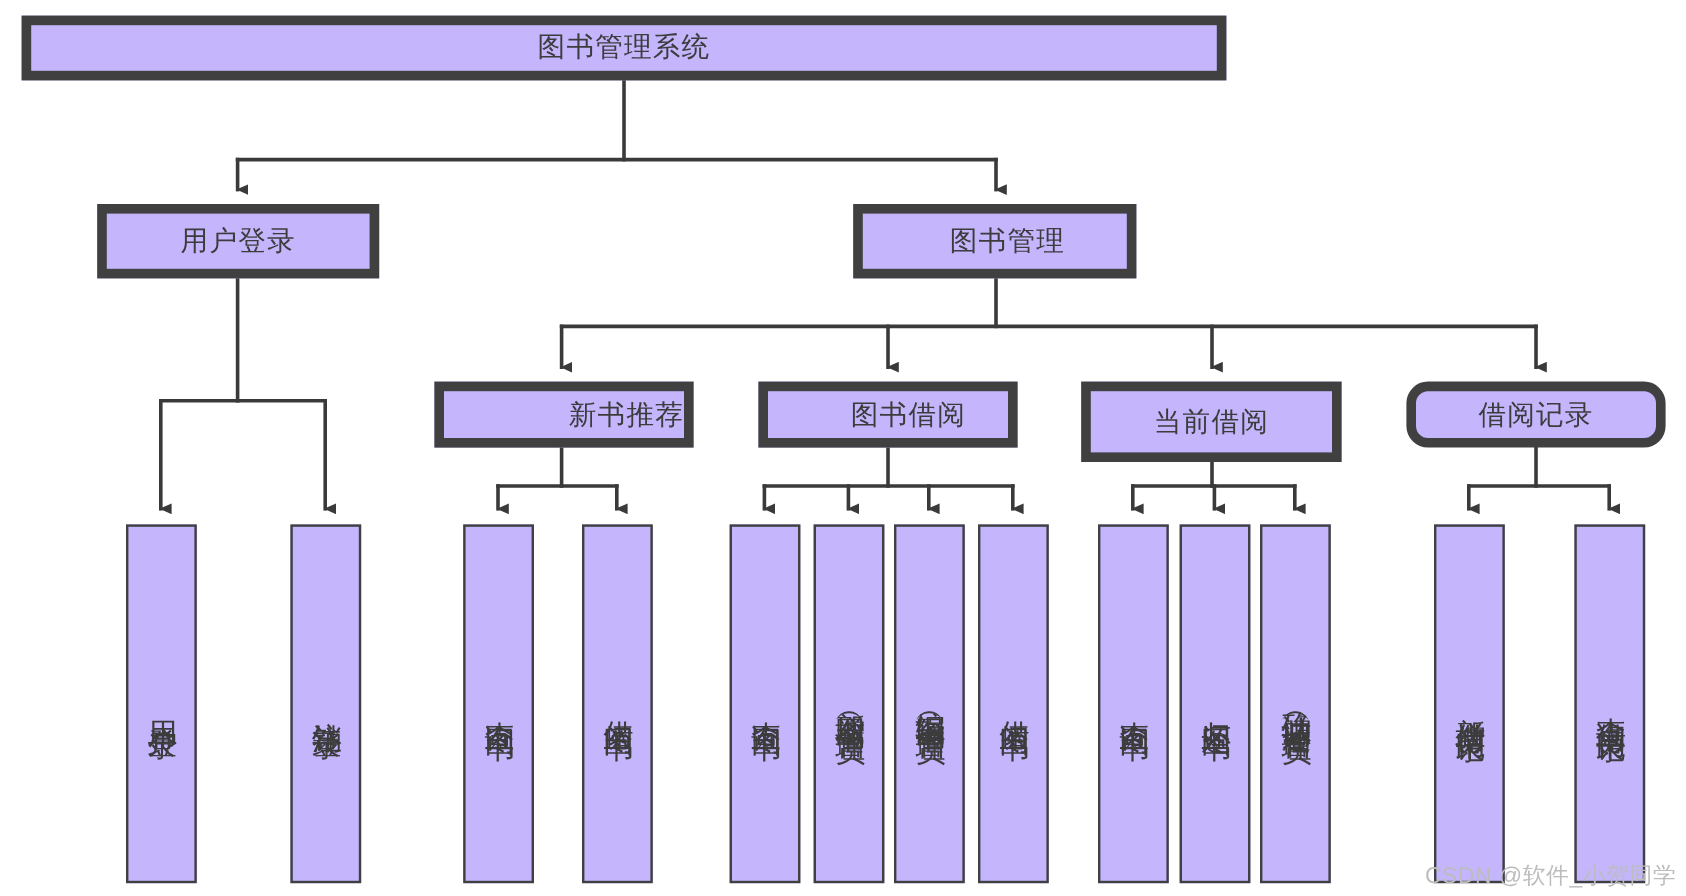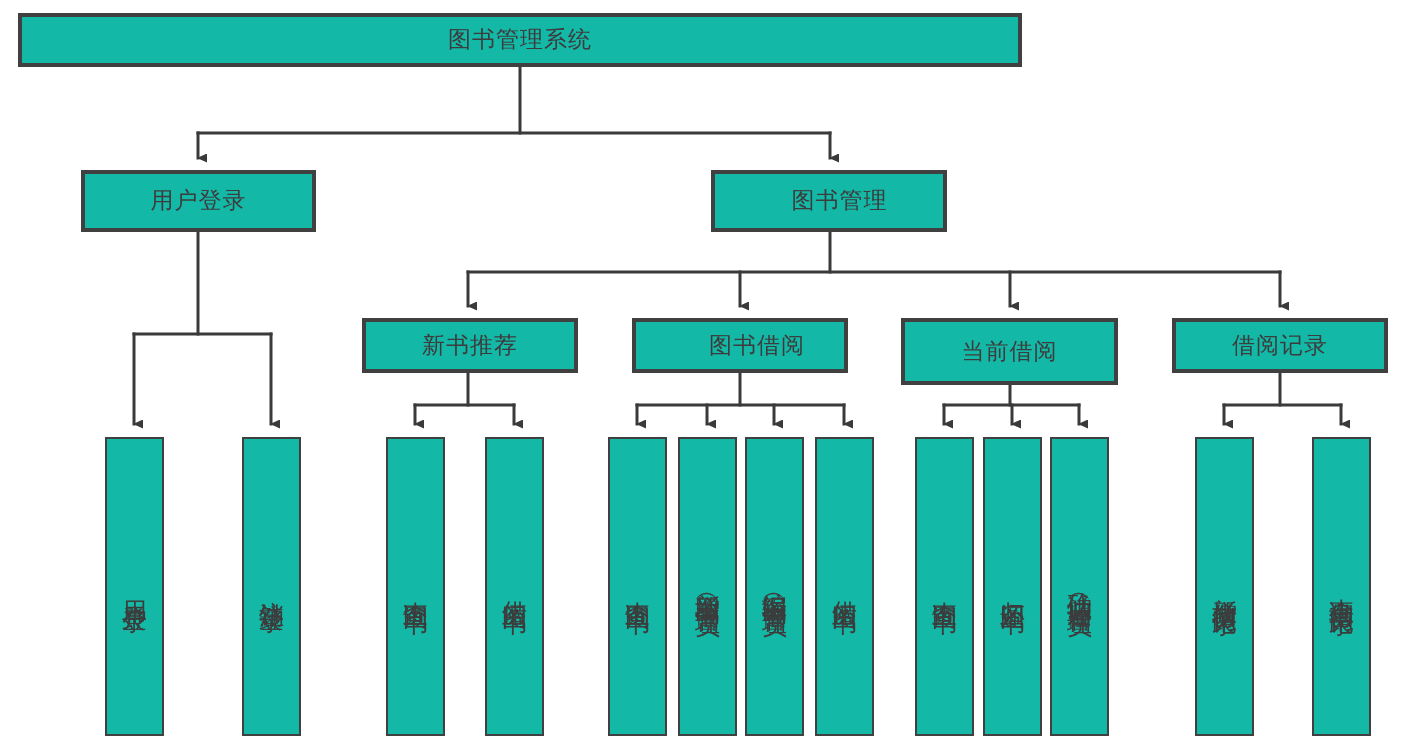--- a/index.html
+++ b/index.html
@@ -18,22 +18,22 @@
   #edge-layer{
     position:absolute;
     left:0; top:0;
     width:1405px;
     height:747px;
     pointer-events:none;
   }
   .node{
     position:absolute;
     box-sizing:border-box;
-    background:#14b8a6;
-    border:4px solid #404040;
+    background:#c4b5fd;
+    border:8px solid #404040;
     display:flex;
     align-items:center;
     justify-content:center;
     color:#3c3c3c;
     z-index:2;
   }
   .node-label{
     color:#3c3c3c;
     line-height:1.12;
     text-align:center;
@@ -141,30 +141,30 @@
     <span class="node-label">图书管理系统</span>
   </div>
 
   <div class="node horiz" style="left:81px; top:170px; width:235px; height:62px;">
     <span class="node-label">用户登录</span>
   </div>
   <div class="node horiz" style="left:711px; top:170px; width:236px; height:62px;padding-left:21px;">
     <span class="node-label">图书管理</span>
   </div>
 
-  <div class="node horiz" style="left:362px; top:318px; width:216px; height:55px;">
+  <div class="node horiz" style="left:362px; top:318px; width:216px; height:55px;justify-content:flex-end;">
     <span class="node-label">新书推荐</span>
   </div>
   <div class="node horiz" style="left:632px; top:318px; width:216px; height:55px;padding-left:34px;">
     <span class="node-label">图书借阅</span>
   </div>
   <div class="node horiz" style="left:901px; top:318px; width:217px; height:67px;">
     <span class="node-label">当前借阅</span>
   </div>
-  <div class="node horiz" style="left:1172px; top:318px; width:216px; height:55px;">
+  <div class="node horiz" style="left:1172px; top:318px; width:216px; height:55px;border-radius:18px;">
     <span class="node-label">借阅记录</span>
   </div>
 
   <div class="node leaf" style="left:105px; top:437px; width:59px; height:299px;">
     <span class="leaf-inner">
         <span class="node-label">用户登录</span>
       </span>
   </div>
   <div class="node leaf" style="left:242px; top:437px; width:59px; height:299px;">
     <span class="leaf-inner">
@@ -224,13 +224,14 @@
     <span class="leaf-inner">
         <span class="node-label">新增借阅记录</span>
       </span>
   </div>
   <div class="node leaf" style="left:1312px; top:437px; width:59px; height:299px;">
     <span class="leaf-inner">
         <span class="node-label">查询借阅记录</span>
       </span>
   </div>
 
+  <div id="watermark">CSDN @软件_小贺同学</div>
 </div>
 
 </body></html>

